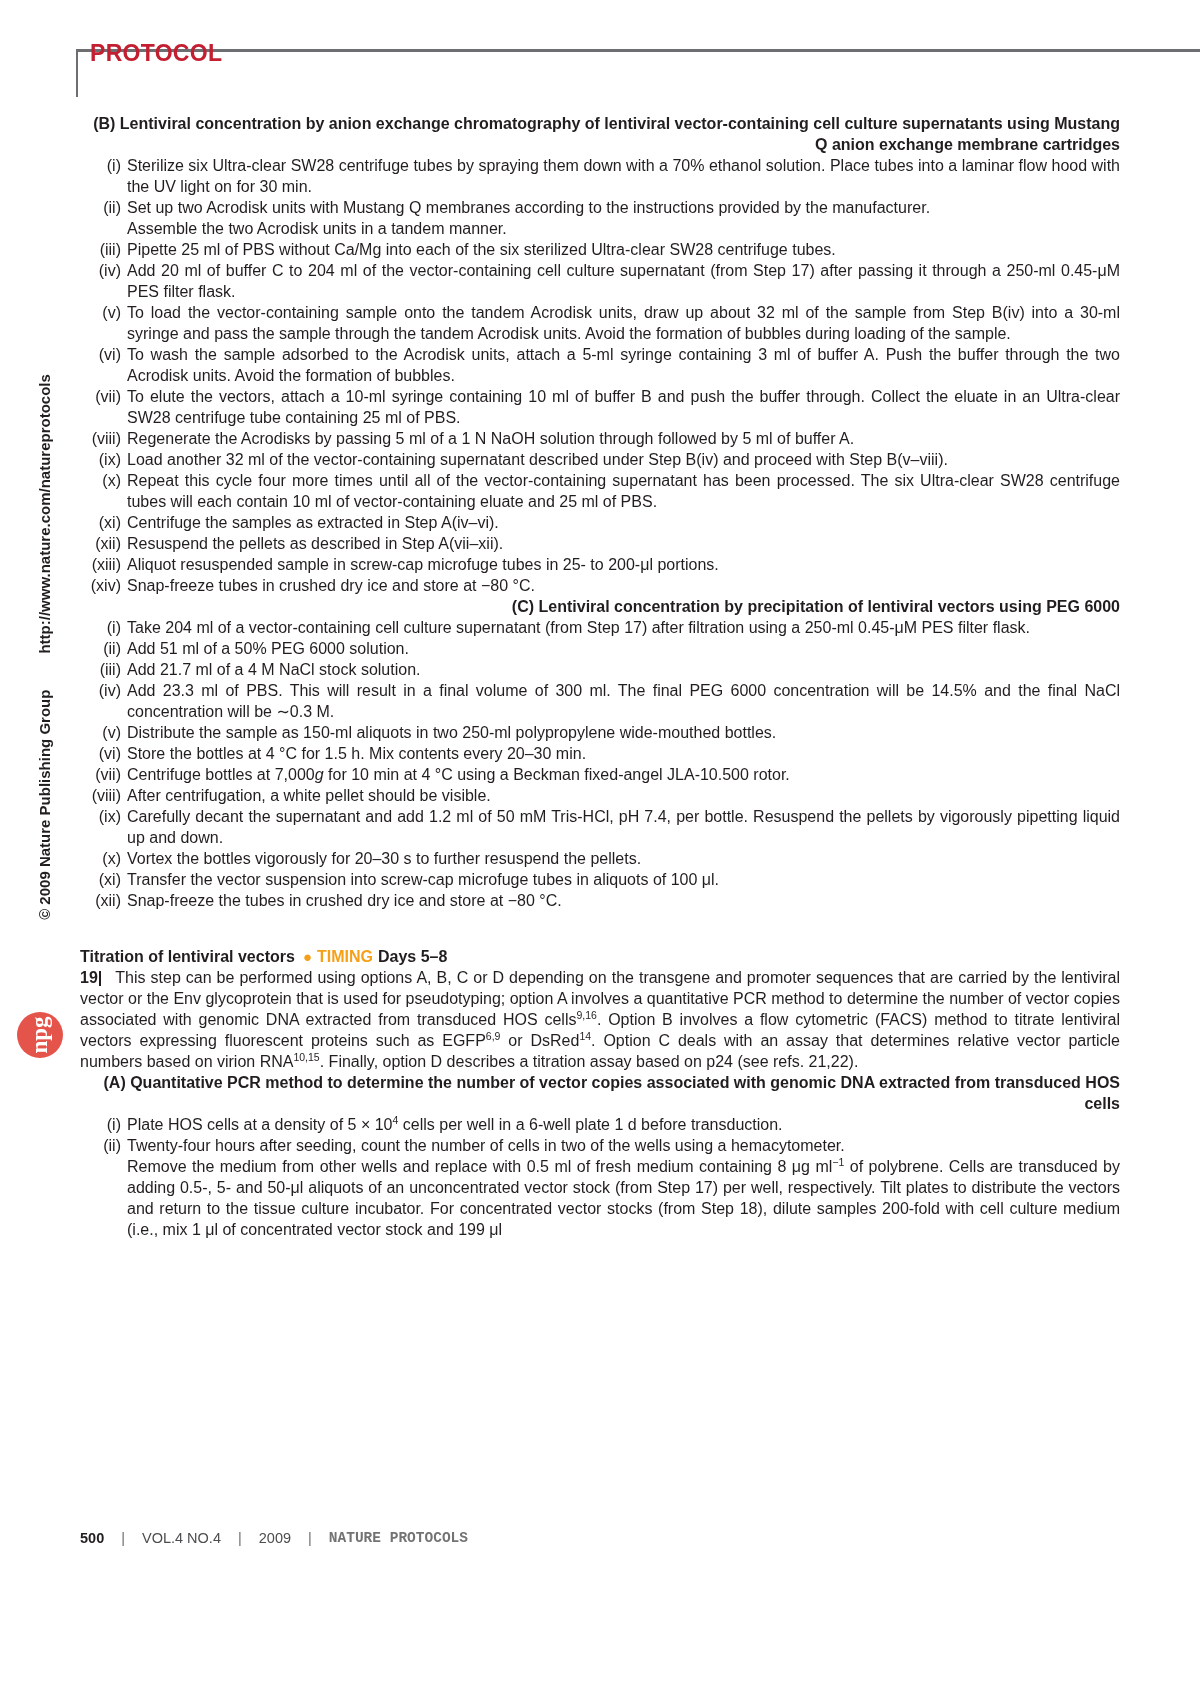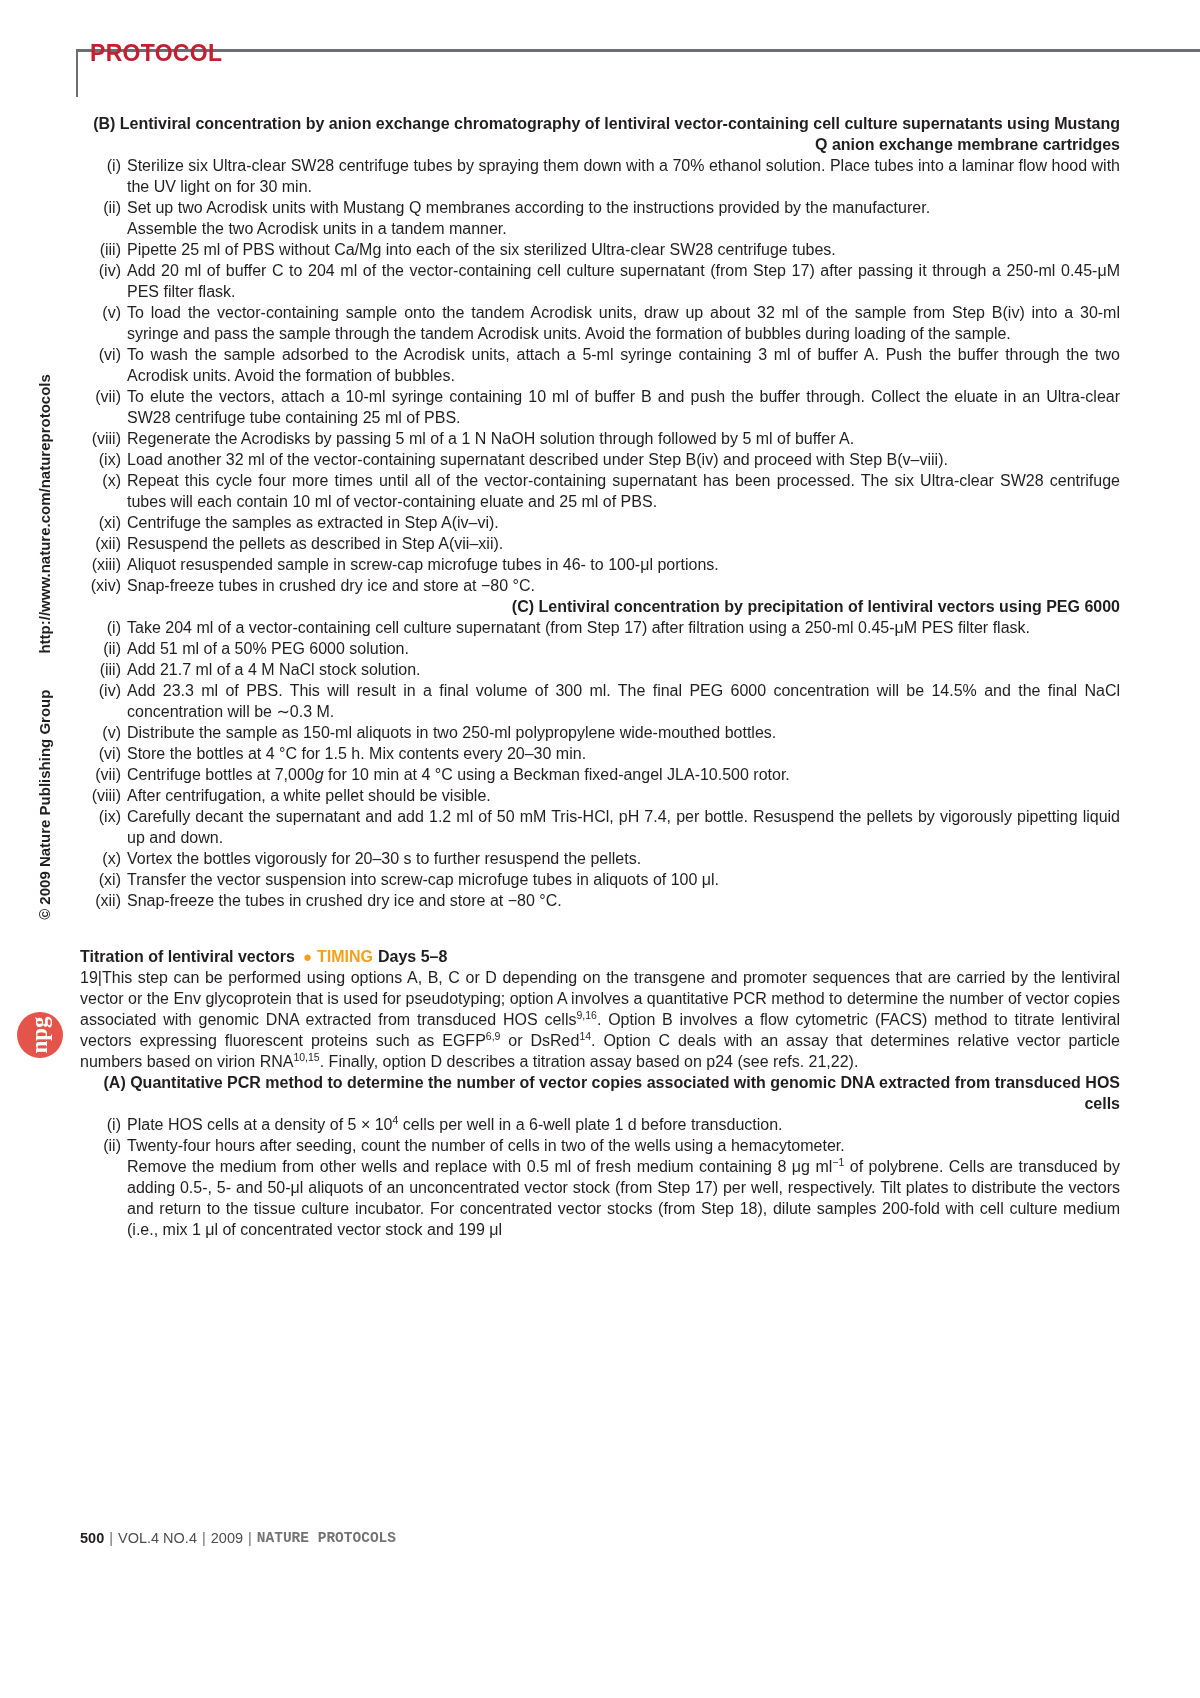--- a/index.html
+++ b/index.html
@@ -19,41 +19,41 @@
   .content { position:absolute; left:80px; top:113px; width:1040px; font-size:16px; line-height:21px; }
   .sec-heading { font-weight:bold;text-align:right; }
   .step { display:flex; align-items:flex-start; }
   .step-num { flex:0 0 47px; text-align:right; padding-right:6px; white-space:nowrap; }
   .step-text { flex:1; text-align:justify; }
   sup { font-size:10.5px; line-height:0; vertical-align:super; }
   .subheading { font-weight:bold; margin-top:35px; }
   .timing-bullet { color:#f6a01a; font-size:15px; margin:0 5px 0 8px; }
   .timing-label  { color:#f6a01a; margin-right:5px; }
   .para { text-align:justify; }
-  .step19-num { font-weight:normal; }
+  .step19-num { font-weight:bold; margin-right:13px; }
   
   .sidebar-text {
     position:absolute; top:647px; left:44px;
     transform:translate(-50%,-50%) rotate(-90deg);
     white-space:nowrap; font-weight:bold; font-size:15px; color:#221e1f;
     display:flex; gap:36px;
   }
   .npg-logo {
     position:absolute; left:17px; top:1012px; width:46px; height:46px;
     border-radius:50%; background:#e4544a;
     display:flex; align-items:center; justify-content:center;
   }
   .npg-logo span {
     transform:rotate(-90deg); color:#ffffff;
     font-family:"Liberation Serif", serif; font-weight:bold; font-size:23px;
   }
   
   .footer {
     position:absolute; left:80px; top:1530px;
-    font-size:14.5px; color:#4d4d4f; display:flex; gap:5px; align-items:center;
+    font-size:14.5px; color:#4d4d4f; display:flex; gap:17px; align-items:center;
   }
   .footer .pgnum   { color:#221e1f; font-weight:bold; }
   .footer .sep     { color:#6d6e71; }
   .footer .journal { color:#737373; font-weight:bold;font-family:Liberation Mono, monospace; }
 </style>
 </head>
 <body>
 
 <div class="top-rule"></div>
 <div class="left-rule"></div>
@@ -114,21 +114,21 @@
   <div class="step">
       <span class="step-num">(xi)</span>
       <span class="step-text">Centrifuge the samples as extracted in Step A(iv–vi).</span>
     </div>
   <div class="step">
       <span class="step-num">(xii)</span>
       <span class="step-text">Resuspend the pellets as described in Step A(vii–xii).</span>
     </div>
   <div class="step">
       <span class="step-num">(xiii)</span>
-      <span class="step-text">Aliquot resuspended sample in screw-cap microfuge tubes in 46- to 100-μl portions.</span>
+      <span class="step-text">Aliquot resuspended sample in screw-cap microfuge tubes in 25- to 200-μl portions.</span>
     </div>
   <div class="step">
       <span class="step-num">(xiv)</span>
       <span class="step-text">Snap-freeze tubes in crushed dry ice and store at −80 °C.</span>
     </div>
 
   <div class="sec-heading">(C) Lentiviral concentration by precipitation of lentiviral vectors using PEG 6000</div>
 
   <div class="step">
       <span class="step-num">(i)</span>

